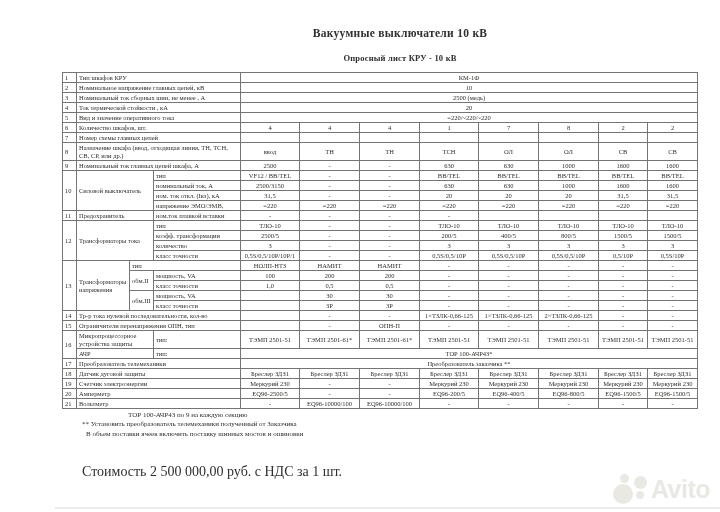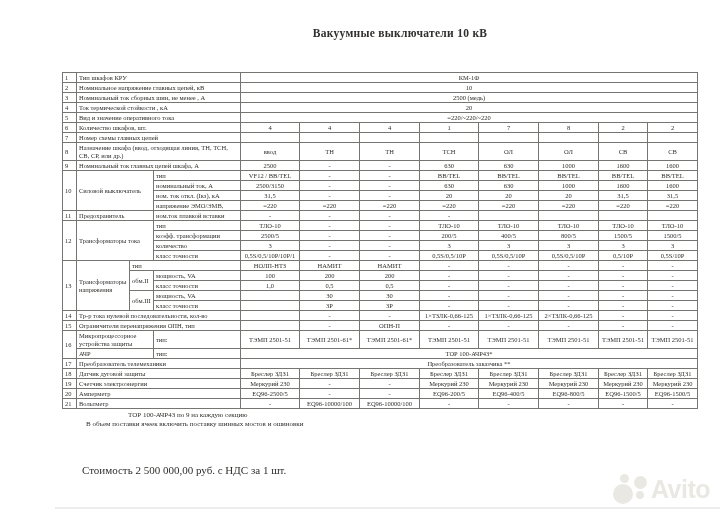--- a/index.html
+++ b/index.html
@@ -17,37 +17,38 @@
   td{border:1px solid var(--border);padding:0 1px;height:9px;vertical-align:middle;overflow:hidden;}
   td.num{padding-left:2px;}
   td.lab{text-align:left;padding-left:2px;}
   td.glab{padding-left:2px;}
   td.val{text-align:center;white-space:nowrap;padding:0;}
   tr.tall td{height:17px;}
   .notes{position:absolute;top:411px;left:82px;font-size:7px;line-height:1.35;color:var(--ink);}
   .note-line{white-space:nowrap;}
   .note-1{margin-left:46px;}
   .note-3{margin-left:4px;text-align:right;}
-  .price{position:absolute;top:464px;left:82px;font-size:11px;color:var(--ink);}
+  .price{position:absolute;top:464px;left:82px;font-size:14px;color:var(--ink);}
   .watermark{position:absolute;right:10px;bottom:8px;display:flex;align-items:center;gap:0;color:var(--watermark);}
   .wm-logo{position:relative;width:38px;height:30px;}
   .wm-logo i{position:absolute;border-radius:50%;background:var(--watermark);}
   .wm-c1{width:9px;height:9px;left:7px;top:0;}
   .wm-c2{width:20px;height:20px;left:0;top:10px;}
   .wm-c3{width:13px;height:13px;left:21px;top:2px;}
   .wm-c4{width:8px;height:8px;left:23px;top:17px;}
   .wm-text{font-family:"Liberation Sans", sans-serif;font-weight:bold;font-size:25px;letter-spacing:-.5px;}
   .scan-edge{position:absolute;bottom:3px;left:55px;right:0;height:2px;background:#edecea;}
 </style>
 </head>
 <body>
 
 <div class="page">
 
   <div class="doc-title">Вакуумные выключатели 10 кВ</div>
+  <div class="doc-subtitle">Опросный лист КРУ - 10 кВ</div>
 
   <div class="spec">
     <table>
       <colgroup>
         <col style="width:14px">
           <col style="width:53px">
           <col style="width:24px">
           <col style="width:87px">
         <col style="width:59px">
           <col style="width:60px">
@@ -390,20 +391,21 @@
             <td class="val">-</td>
             <td class="val">-</td>
             <td class="val">-</td>
           </tr>
         </tbody>
     </table>
   </div>
 
   <div class="notes">
     <div class="note-line note-1">ТОР 100-АЧР43 по 9 на каждую секцию</div>
+    <div class="note-line note-2">** Установить преобразователь телемеханики полученный от Заказчика</div>
     <div class="note-line note-3">В объем поставки ячеек включить поставку шинных мостов и ошиновки</div>
   </div>
 
   <div class="price">Стоимость 2 500 000,00 руб. с НДС за 1 шт.</div>
 
   <div class="watermark">
     <span class="wm-logo">
       <i class="wm-c1"></i>
         <i class="wm-c2"></i>
         <i class="wm-c3"></i>

